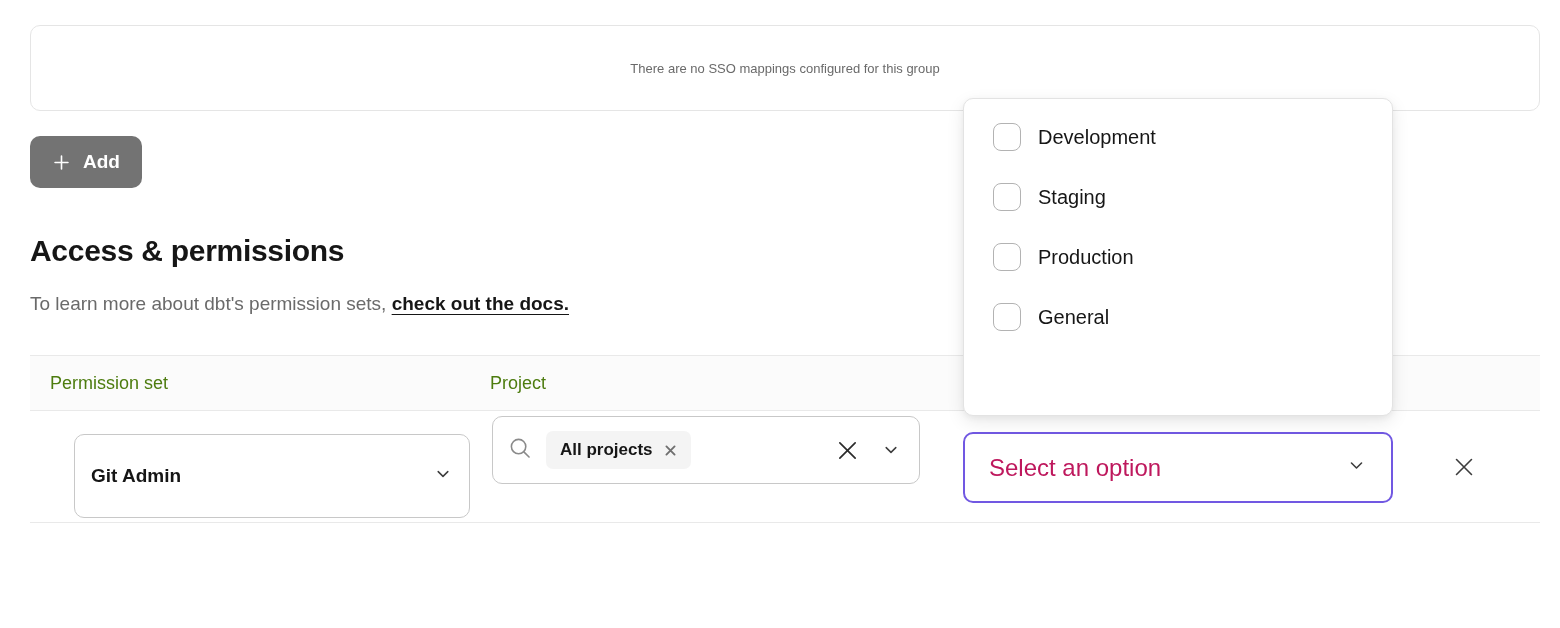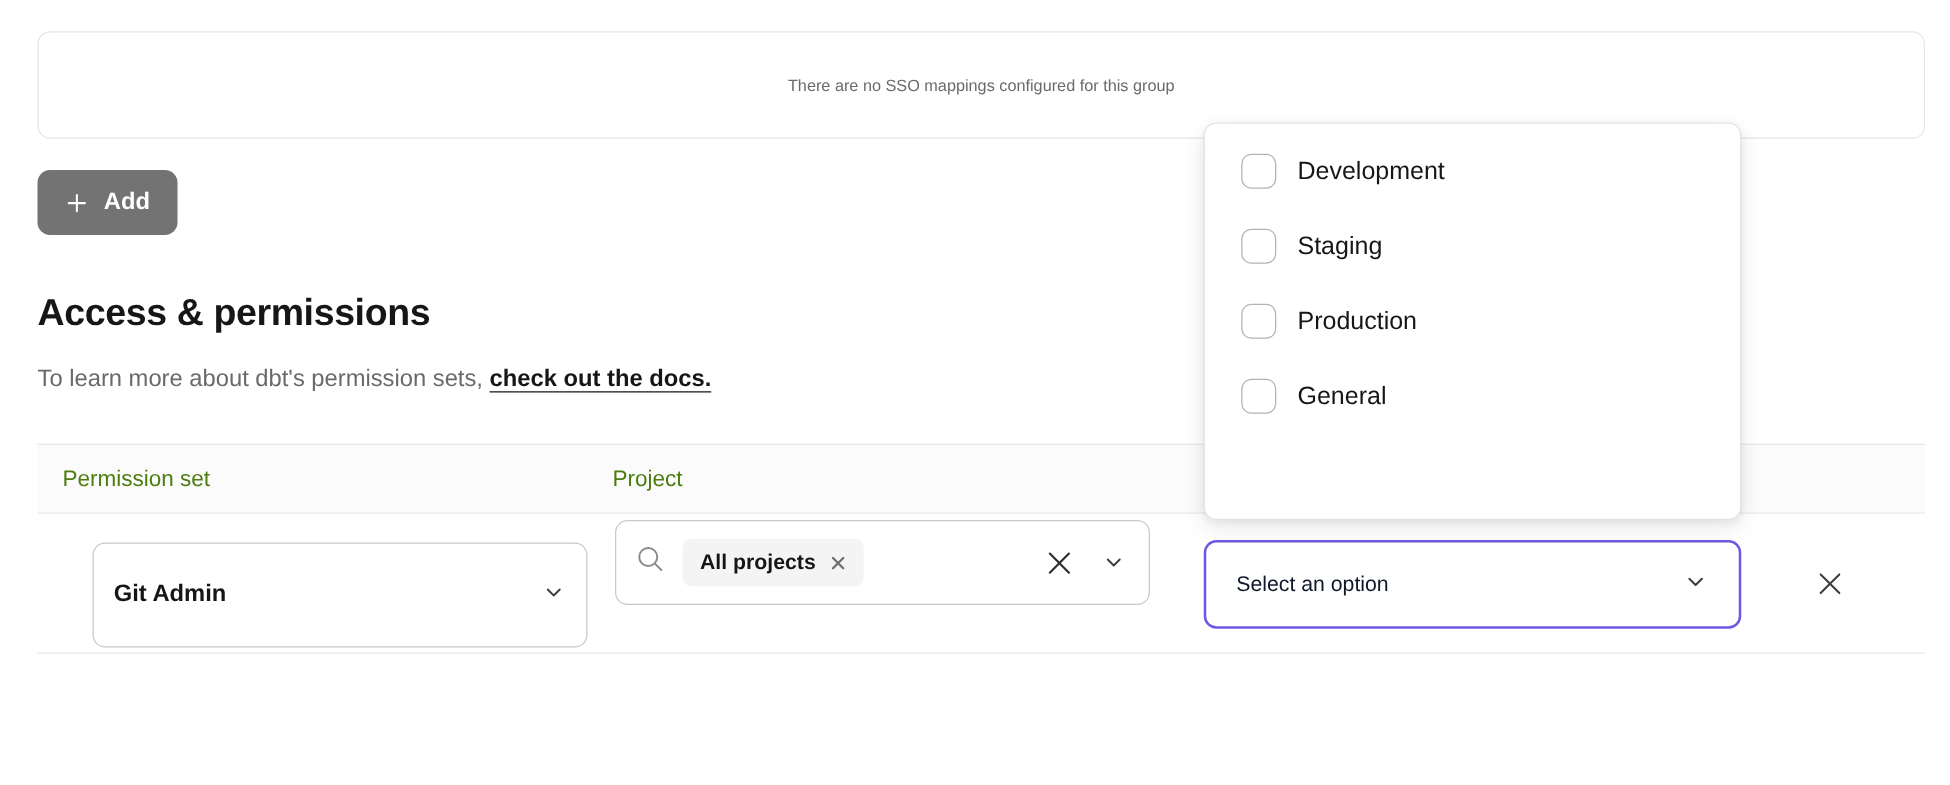--- a/index.html
+++ b/index.html
@@ -40,21 +40,21 @@
     border-bottom:1px solid #e9e9e9; }
 
   
   .select { position:absolute; display:flex; align-items:center; background:#fff;
     border:1px solid #c8c8c8; border-radius:10px; cursor:pointer; }
   .select-permission { left:52px; top:434px; width:396px; height:84px; padding:0 16px;margin-left:22px; }
   .select-project { left:492px; top:416px; width:428px; height:68px; padding:0 14px; gap:12px; }
   .select-environment { left:963px; top:432px; width:430px; height:71px;
     border:2px solid #7158e2; padding:0 24px; }
   .select-value { flex:1; font-size:19px; font-weight:700; color:#161616; }
-  .select-placeholder { flex:1; font-size:17px; font-weight:400; color:#0f172a; }
+  .select-placeholder { flex:1; font-size:24px; font-weight:400; color:#be185d; }
   .spacer { flex:1; }
   .icon-btn { display:flex; align-items:center; justify-content:center;
     background:none; border:none; cursor:pointer; padding:4px; }
 
   .tag { display:flex; align-items:center; gap:11px; height:38px; padding:0 14px;
     background:#f4f4f4; border-radius:7px; font-size:17px; font-weight:700; color:#161616; }
 
   .remove-row { position:absolute; left:1447px; top:451px; width:34px; height:34px;
     display:flex; align-items:center; justify-content:center;
     background:none; border:none; cursor:pointer; }

